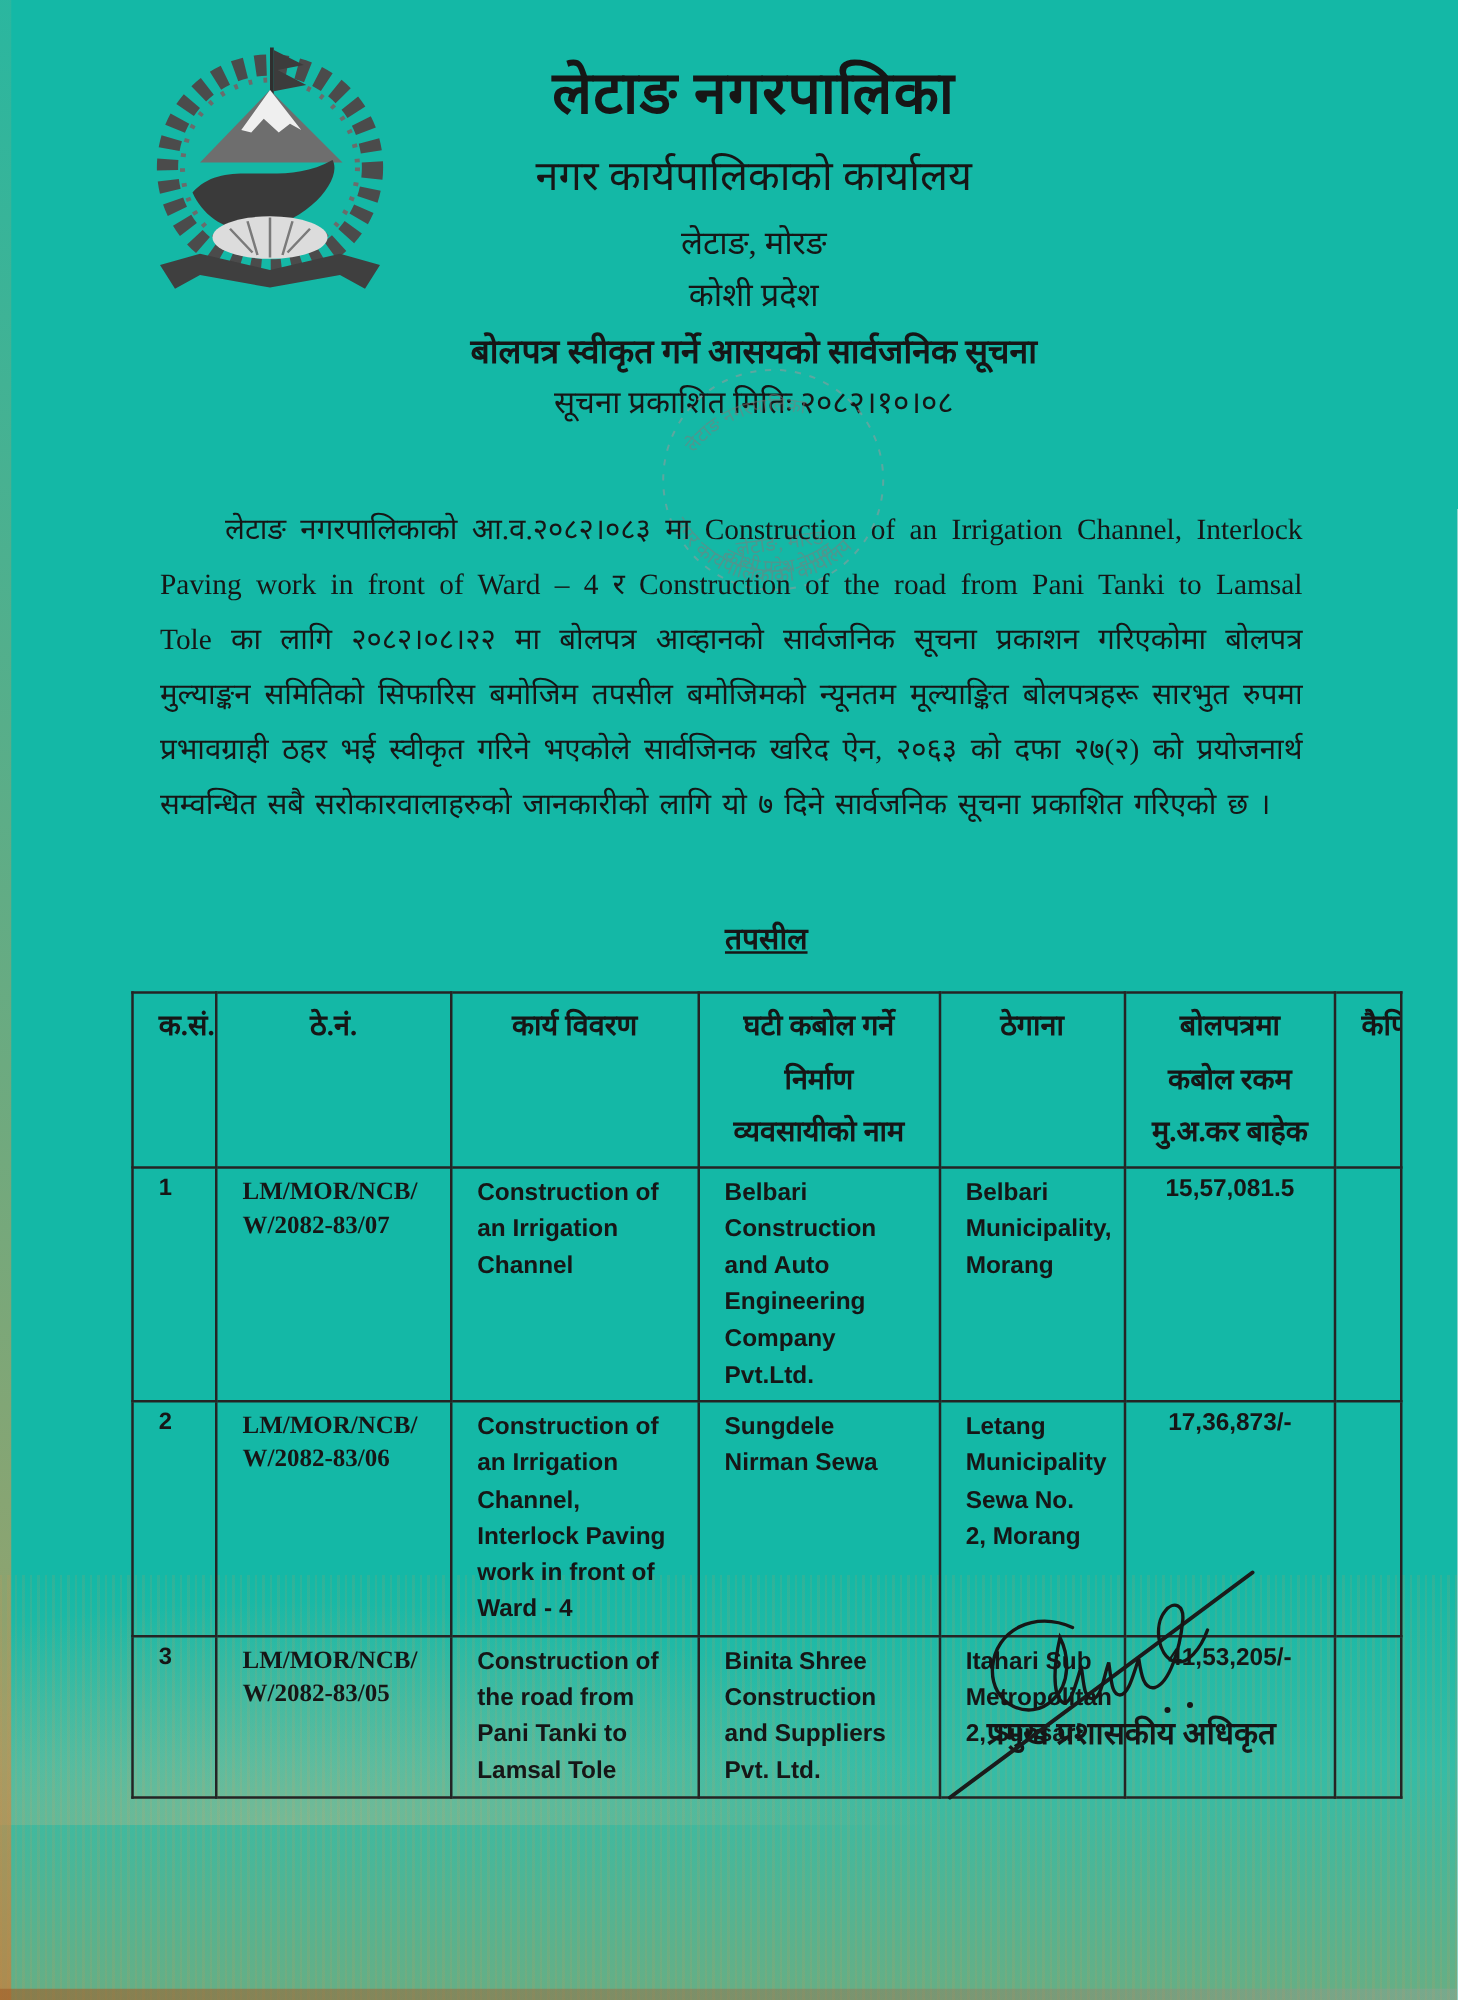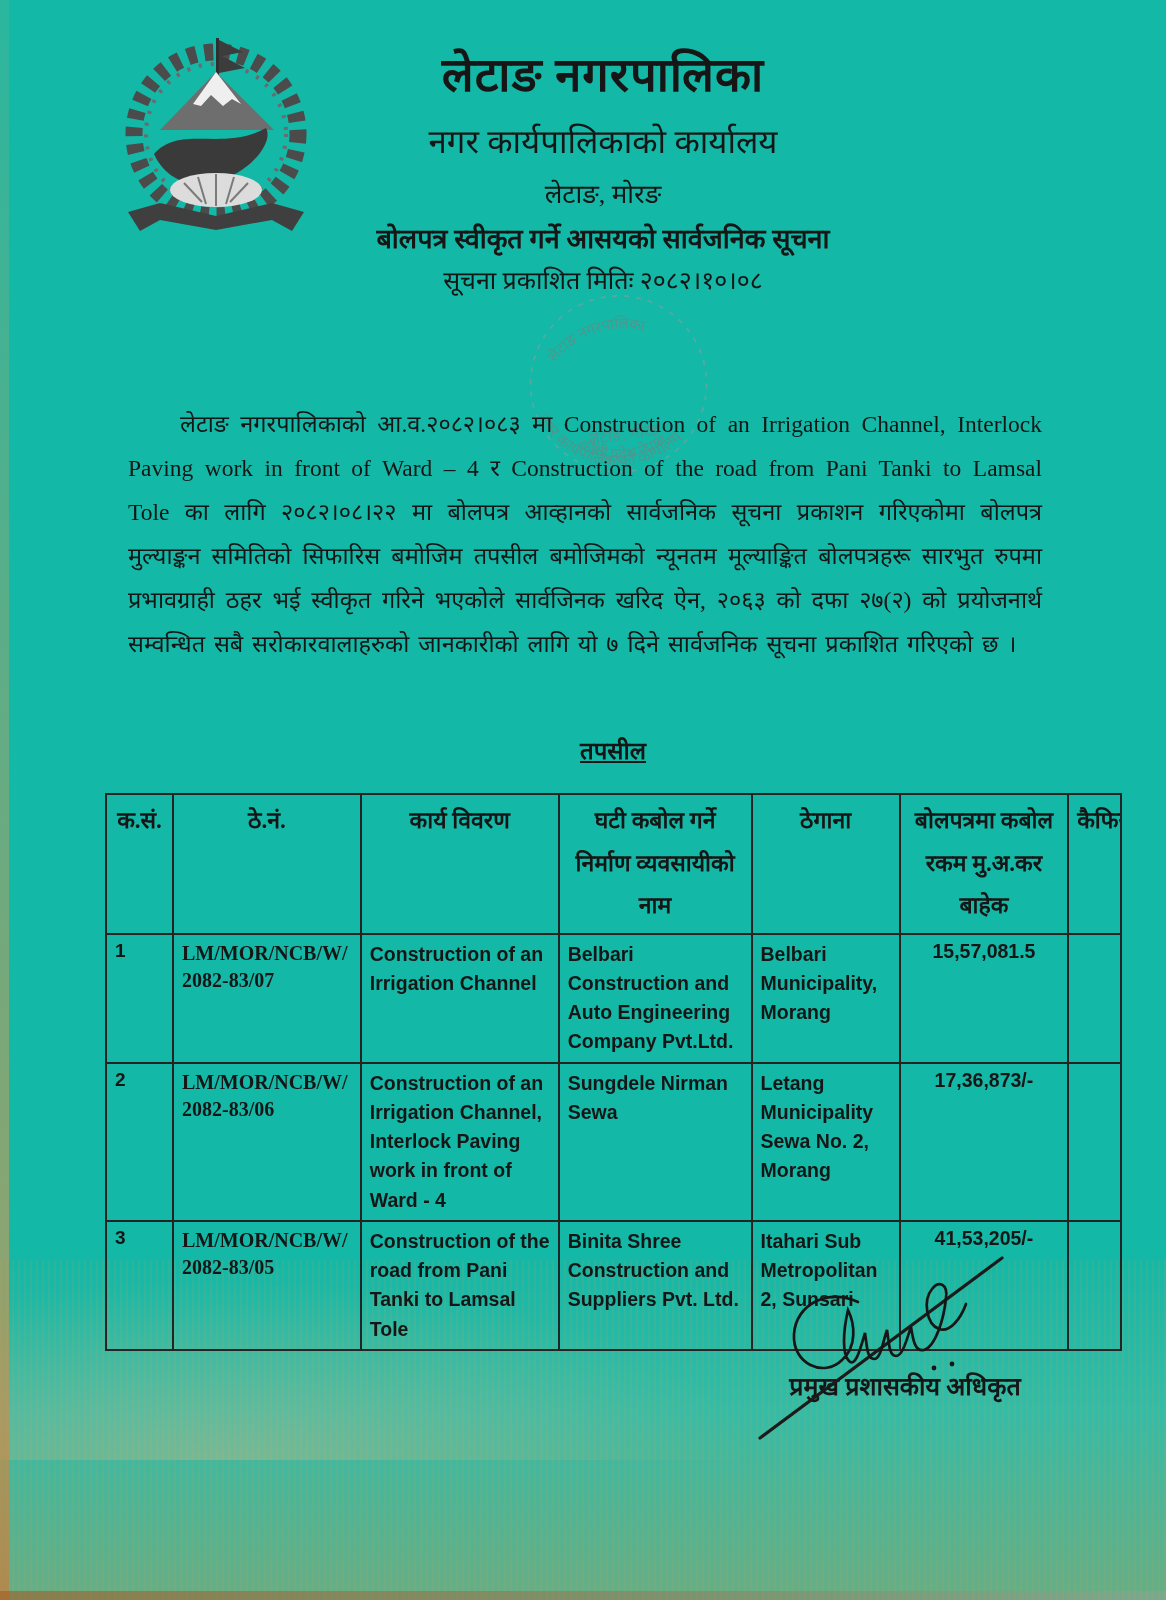--- a/index.html
+++ b/index.html
@@ -71,21 +71,21 @@
 
   
   .tbl-wrap{position:absolute;left:105px;top:793px;width:1017px;}
   table.notice{
     border-collapse:collapse;table-layout:fixed;width:100%;
     background:transparent;
   }
   table.notice th,table.notice td{
     border:2px solid #242424;
     vertical-align:top;
-    padding:5px 8px;
+    padding:5px 20px;
     overflow:hidden;
   }
   table.notice th{
     font-size:23px;font-weight:bold;line-height:1.85;
     font-family:"Liberation Serif","DejaVu Serif",serif;
     text-align:center;
   }
   th.h-left{text-align:left;}
   tr.hdr{height:126px;}
   tr.r1{height:128px;}
@@ -127,20 +127,21 @@
     <path d="M62 122 C88 92 132 120 174 96 C183 112 152 148 112 152 C88 154 70 140 62 122 Z" fill="#3a3a3a"></path>
     <ellipse cx="124" cy="158" rx="46" ry="17" fill="#dcdcdc"></ellipse>
     <path d="M124 142 v32 M106 145 l8 27 M142 145 l-8 27 M92 151 l18 19 M156 151 l-18 19" stroke="#7a7a7a" stroke-width="2" fill="none"></path>
     <path d="M36 180 L68 171 L124 184 L180 171 L212 180 L200 199 L180 188 L124 198 L68 188 L48 199 Z" fill="#3f3f3f"></path>
   </svg>
 
   <div class="head-block">
     <div class="head-municipality">लेटाङ नगरपालिका</div>
     <div class="head-office">नगर कार्यपालिकाको कार्यालय</div>
     <div class="head-place">लेटाङ, मोरङ</div>
+    <div class="head-province">कोशी प्रदेश</div>
     <div class="head-notice">बोलपत्र स्वीकृत गर्ने आसयको सार्वजनिक सूचना</div>
     <div class="head-date">सूचना प्रकाशित मितिः २०८२।१०।०८</div>
   </div>
 
   <svg class="stamp" viewBox="0 0 240 190">
     <defs>
       <path id="arcT" d="M38,108 A84,84 0 0 1 204,108"></path>
       <path id="arcM" d="M30,92 A92,96 0 0 0 212,92"></path>
       <path id="arcB" d="M52,128 A95,120 0 0 0 192,128"></path>
     </defs>

